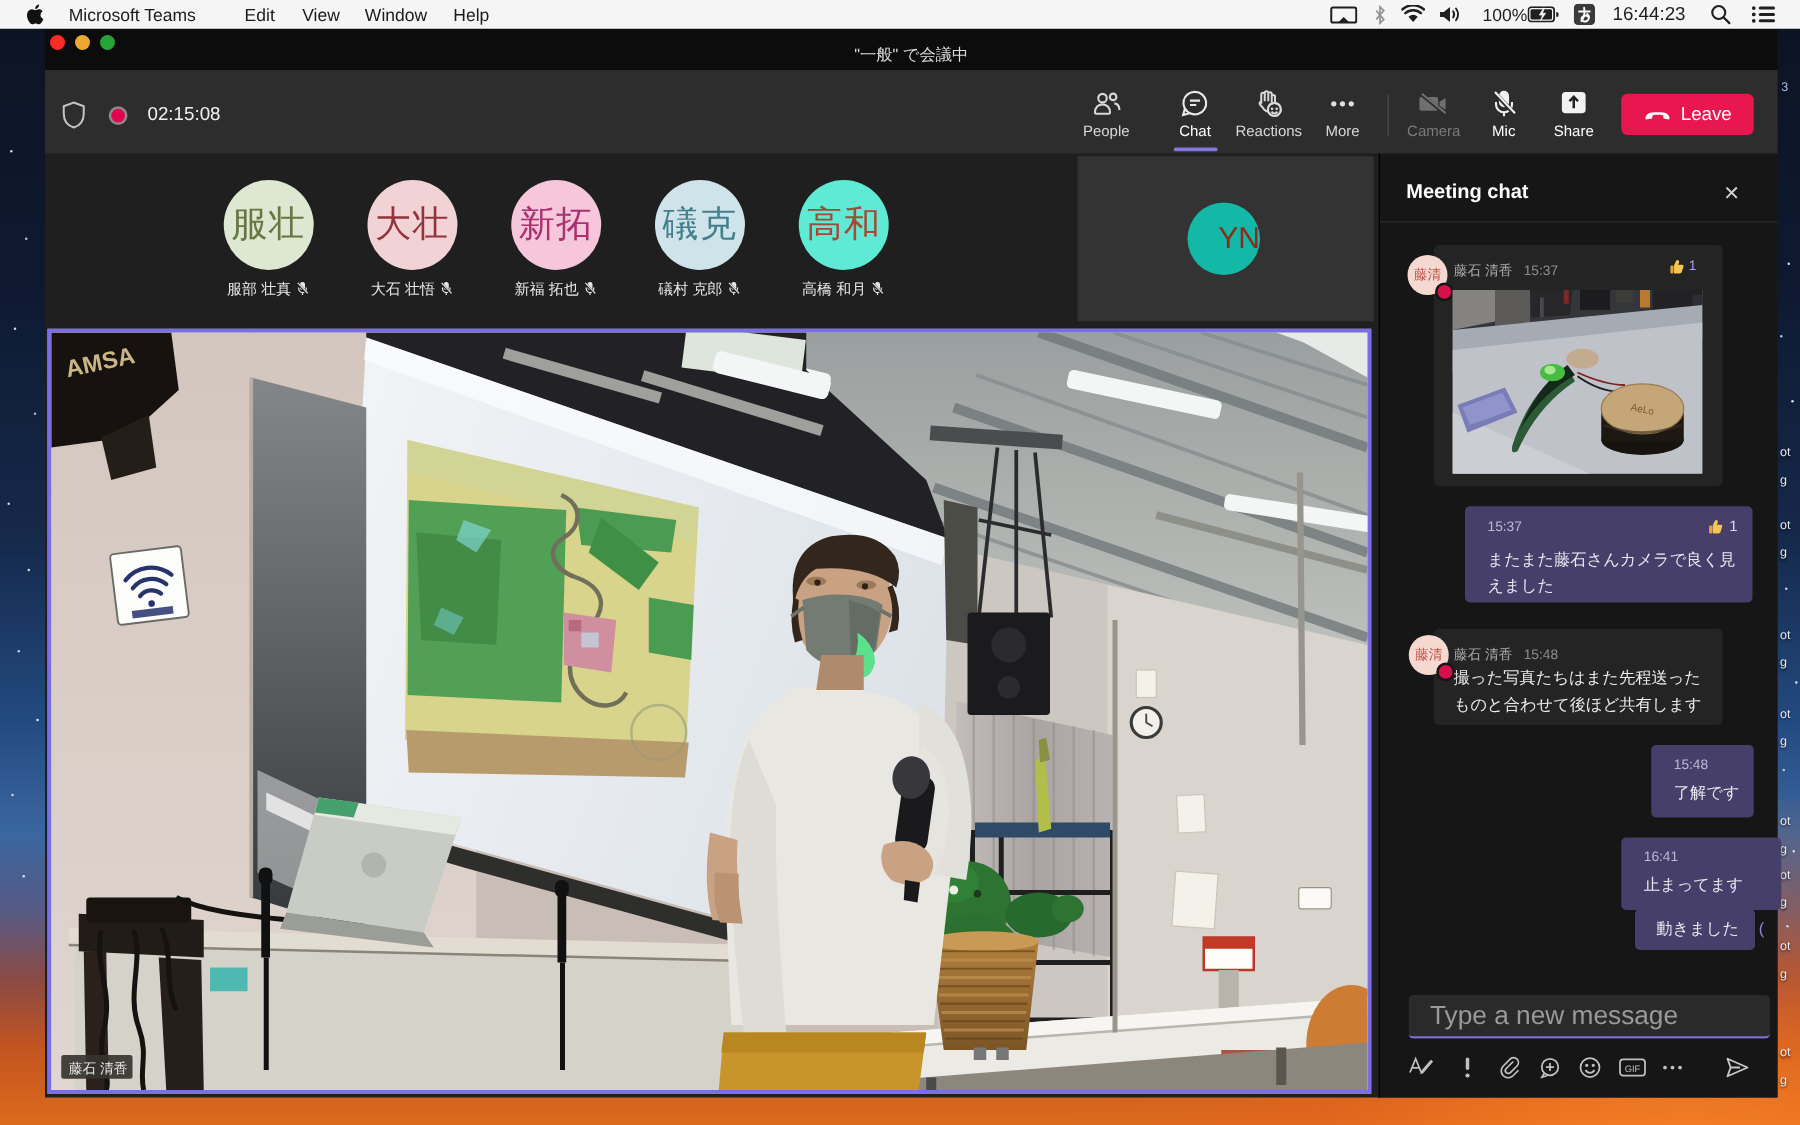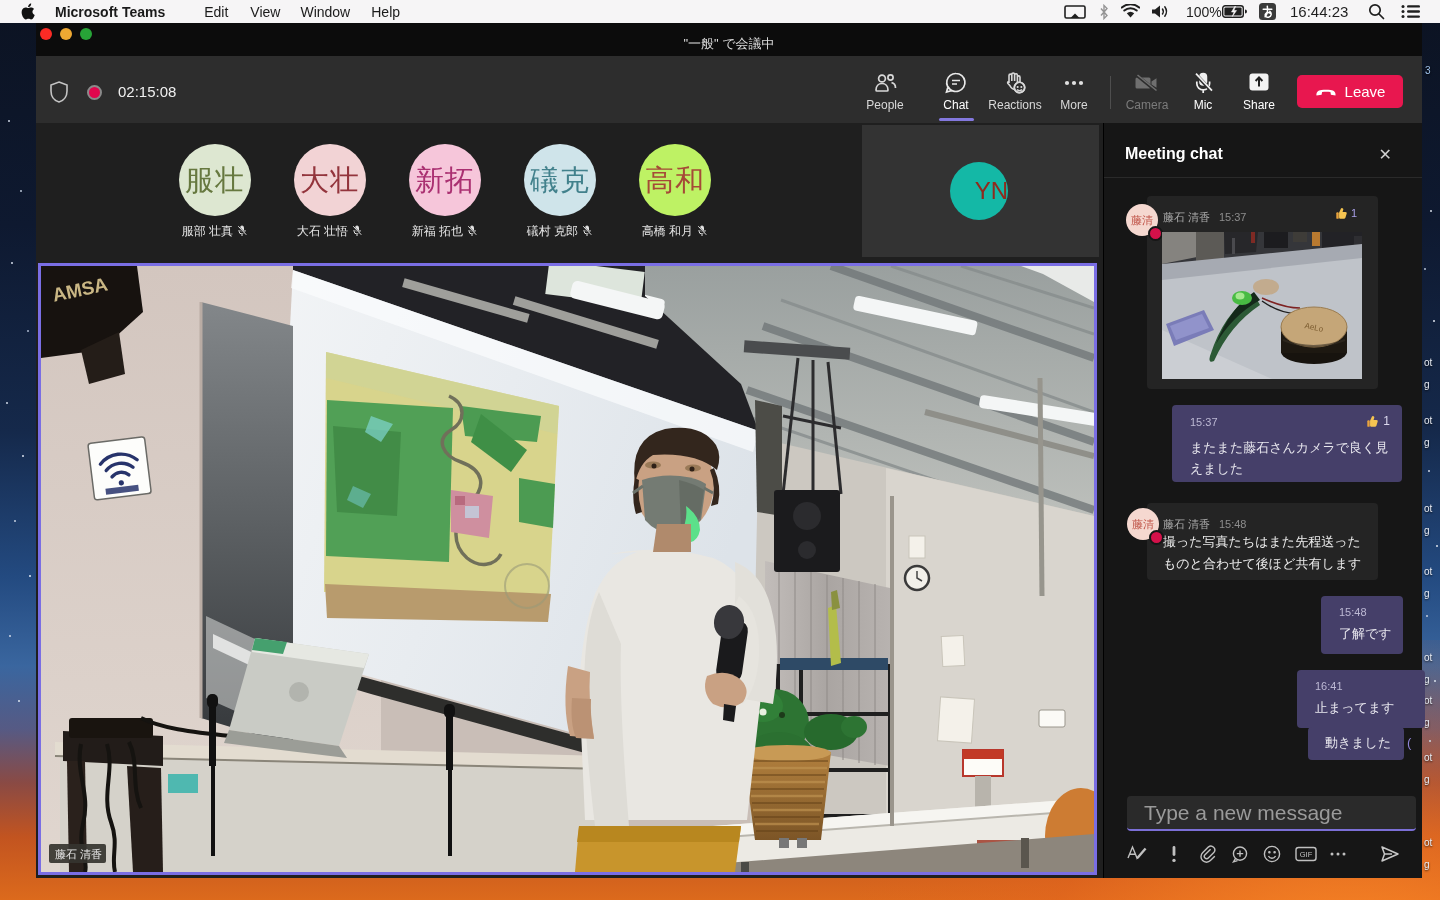--- a/index.html
+++ b/index.html
@@ -3,21 +3,21 @@
 <style>
 *{margin:0;padding:0;box-sizing:border-box}
 html,body{width:1440px;height:900px;overflow:hidden}
 body{font-family:"Liberation Sans",sans-serif;position:relative;
 background:linear-gradient(180deg,#0c1322 0%,#0e1930 25%,#15294b 48%,#234a80 64%,#3a669f 74%,#565a84 81%,#8a4a44 87%,#c25420 93%,#dc6a1c 100%);}
 .glow{position:absolute;right:-120px;bottom:-160px;width:700px;height:420px;background:radial-gradient(ellipse at 70% 80%,rgba(255,140,40,.85),rgba(230,100,30,.45) 45%,rgba(200,80,30,0) 75%);}
 .stars{position:absolute;left:0;top:0;width:2px;height:2px;background:#dfe6f0;border-radius:50%;
 box-shadow:8px 120px #cdd6e4,20px 190px #b9c4d6,11px 262px #d4dcea,27px 330px #aab6cc,6px 402px #cfd8e6,22px 455px #dbe2ee,14px 520px #c4cfdf,29px 575px #e6ecf6,9px 635px #d0d9e8,18px 700px #dde4ef,1419px 155px #c5cede,1430px 210px #d6dde9,1424px 268px #b6c1d3,1433px 320px #dfe5f0,1428px 470px #ccd5e3,1436px 545px #dae1ec,1426px 615px #c2cbdc,1434px 680px #d8dfeb,1429px 740px #cbd4e2;}
 
 .menubar{position:absolute;left:0;top:0;width:1440px;height:23px;background:#f6f5f6;display:flex;align-items:center;font-size:14px;color:#1a1a1a;z-index:50}
-.menubar b{margin-left:20px;font-weight:700}
+.menubar b{margin-left:20px;font-weight:400}
 .menubar span.mi{margin-left:26px}
 .mstat{position:absolute;top:0;height:23px;display:flex;align-items:center;color:#1f1f1f;z-index:60}
 
 .win{position:absolute;left:36px;top:22px;width:1386px;height:856px;background:#1f1f1f;z-index:10}
 .titlebar{position:absolute;left:0;top:0;width:100%;height:34px;background:#0c0c0c}
 .tl{position:absolute;top:6px;width:12px;height:12px;border-radius:50%}
 .titlebar .t1{left:4px;background:#fb2b25}.titlebar .t2{left:24px;background:#eea832}.titlebar .t3{left:44px;background:#27a437}
 .wtitle{position:absolute;top:13px;left:0;width:100%;text-align:center;color:#dedede;font-size:13px}
 .toolbar{position:absolute;left:0;top:34px;width:100%;height:67px;background:#2d2d2d}
 .rec-shield{position:absolute;left:12px;top:24px;color:#c8c8c8}
@@ -216,21 +216,21 @@
           <path d="M1.5 8.5 C1 5.5 3 3.4 6.4 3 c2.9-.4 6.3-.4 9.2 0 3.4.4 5.4 2.5 4.9 5.5 l-4.6-.8 -.5-2.6 c-2.7-.5-5.6-.5-8.3 0 l-.5 2.6 Z" fill="#fff"></path>
         </svg>
         <span>Leave</span>
       </div>
  </div>
  <div class="strip" id="strip">
   <div class="pav" style="left:143px;background:#dde7d1;color:#66783f">服壮</div>
   <div class="pav" style="left:258px;background:#f2d3d5;color:#93343c">大壮</div>
   <div class="pav" style="left:373px;background:#f6c6da;color:#aa3071">新拓</div>
   <div class="pav" style="left:488px;background:#cfe4ea;color:#42818c">礒克</div>
-  <div class="pav" style="left:603px;background:#bef264;color:#a54a37">高和</div>
+  <div class="pav" style="left:603px;background:#5eead4;color:#a54a37">高和</div>
   <div class="pname" style="left:109px">服部 壮真 <svg width="12" height="12" viewBox="0 0 24 24" style="vertical-align:-2px">
           <g fill="none" stroke="#e6e6e6" stroke-width="2">
             <rect x="9" y="2" width="6" height="11" rx="3" fill="#e6e6e6"></rect>
             <path d="M6 10 v2 a6 6 0 0 0 12 0 v-2 M12 19 v3"></path>
           </g>
           <path d="M4 3 L20 20" stroke="#1f1f1f" stroke-width="4"></path>
           <path d="M4.5 2.5 L20.5 19.5" stroke="#e6e6e6" stroke-width="2"></path>
         </svg></div>
   <div class="pname" style="left:224px">大石 壮悟 <svg width="12" height="12" viewBox="0 0 24 24" style="vertical-align:-2px">
           <g fill="none" stroke="#e6e6e6" stroke-width="2">

